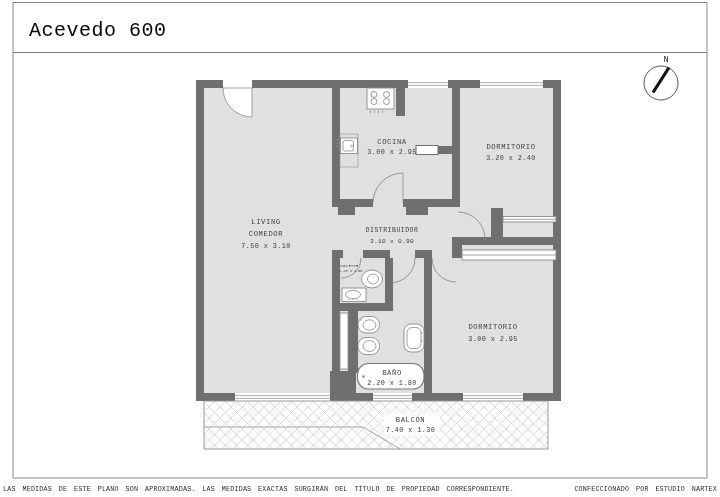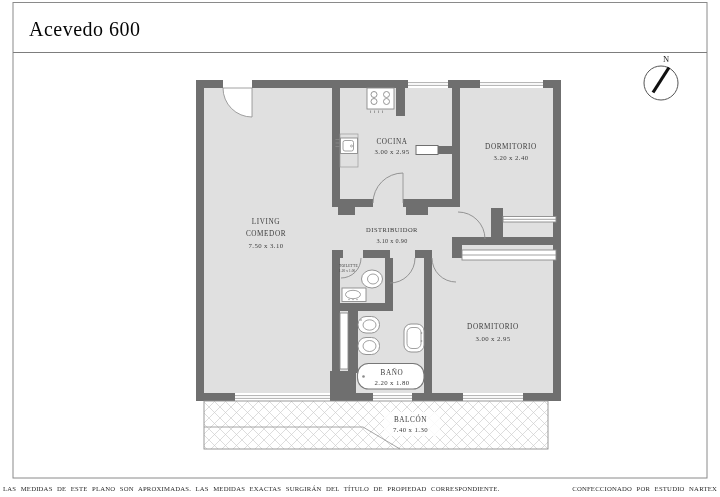--- a/index.html
+++ b/index.html
@@ -1,17 +1,17 @@
 <!DOCTYPE html>
 <html><head>
 <meta charset="utf-8">
 <style>
   html,body{margin:0;padding:0;background:#fff;}
   .page{position:relative;width:720px;height:497px;background:#fff;overflow:hidden;
-        font-family:Liberation Serif, serif;}
+        font-family:Liberation Mono, monospace;}
   svg{display:block;}
   .wall{fill:#6f6f6f;}
   .floor{fill:#e0e0e0;}
   .fix{fill:#ffffff;stroke:#8a8a8a;stroke-width:.9;}
   .fixline{stroke:#8a8a8a;stroke-width:.8;fill:none;}
   .arc{fill:none;stroke:#8a8a8a;stroke-width:.9;}
   .winrect{fill:#ffffff;}
   .winline{stroke:#9a9a9a;stroke-width:.8;}
   .frame{fill:none;stroke:#8a8a8a;stroke-width:1;}
   .title-text{font-size:20px;fill:#060606;letter-spacing:.5px;}

